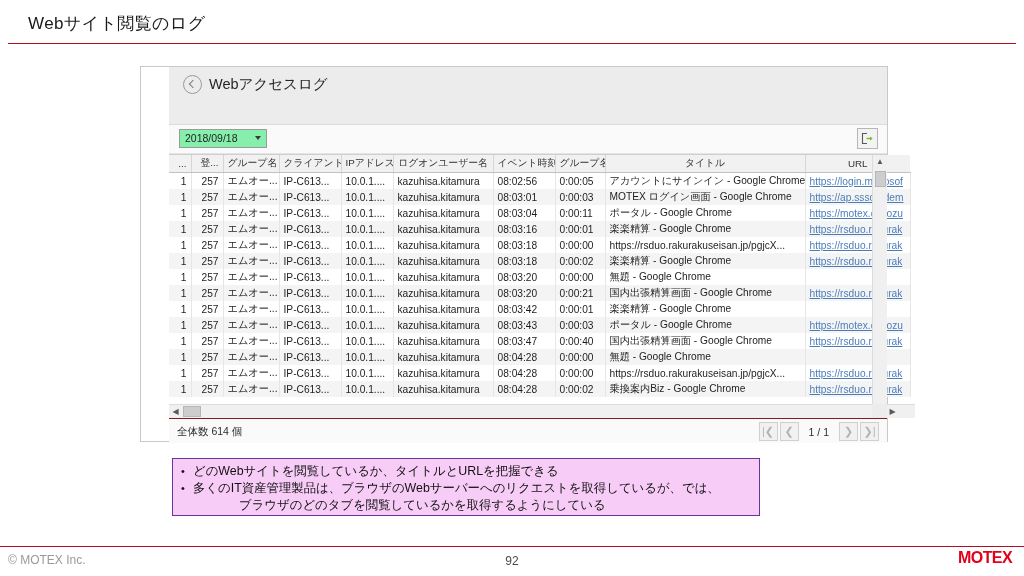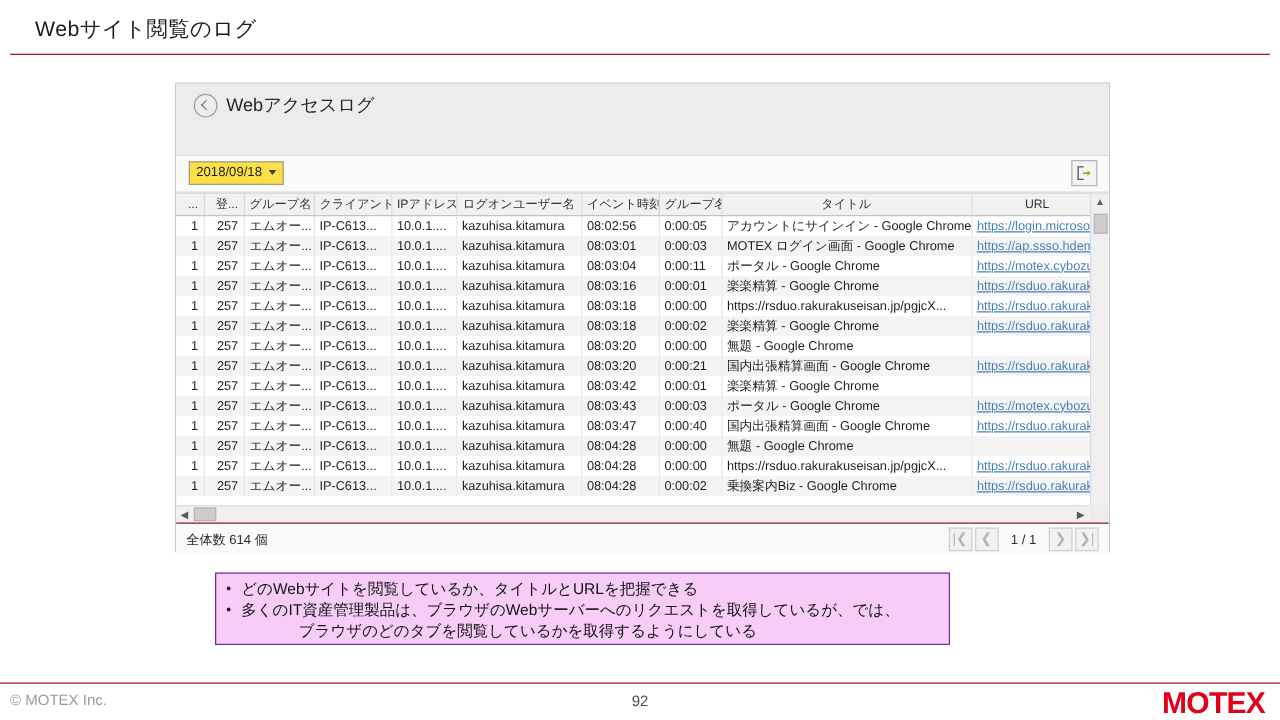--- a/index.html
+++ b/index.html
@@ -36,20 +36,21 @@
   
   .app-panel {
     position: absolute;
     left: 140px;
     top: 66px;
     width: 748px;
     height: 376px;
     background: #ffffff;
     border: 1px solid #c9c9c9;
     box-sizing: border-box;
+    padding-left: 28px;
   }
 
   .app-header {
     height: 58px;
     background: #ececec;
     border-bottom: 1px solid #dcdcdc;
     box-sizing: border-box;
     padding: 8px 0 0 14px;
     position: relative;
   }
@@ -94,23 +95,23 @@
     height: 29px;
     background: #fafafa;
     position: relative;
     border-bottom: 1px solid #e4e4e4;
     box-sizing: border-box;
   }
   .date-select {
     position: absolute;
     left: 10px;
     top: 4px;
-    width: 76px;
+    width: 88px;
     height: 19px;
-    background: #fde047;
+    background: #86efac;
     border: 1px solid #9b9b9b;
     box-sizing: border-box;
     font-size: 10.5px;
     color: #1f1f1f;
     line-height: 17px;
     padding-left: 5px;
   }
   .date-select .caret {
     position: absolute;
     right: 5px;
@@ -334,21 +335,21 @@
     top: 554px;
     width: 1024px;
     text-align: center;
     font-size: 12px;
     color: #4a4a4a;
   }
   .brand {
     position: absolute;
     right: 12px;
     top: 549px;
-    font-size: 24px;
+    font-size: 16px;
     font-weight: bold;
     color: #e2001a;
     letter-spacing: -0.6px;
     font-family: "Liberation Sans", sans-serif;
   }
 </style>
 </head>
 <body>
 
 <div class="slide-title">Webサイト閲覧のログ</div>

